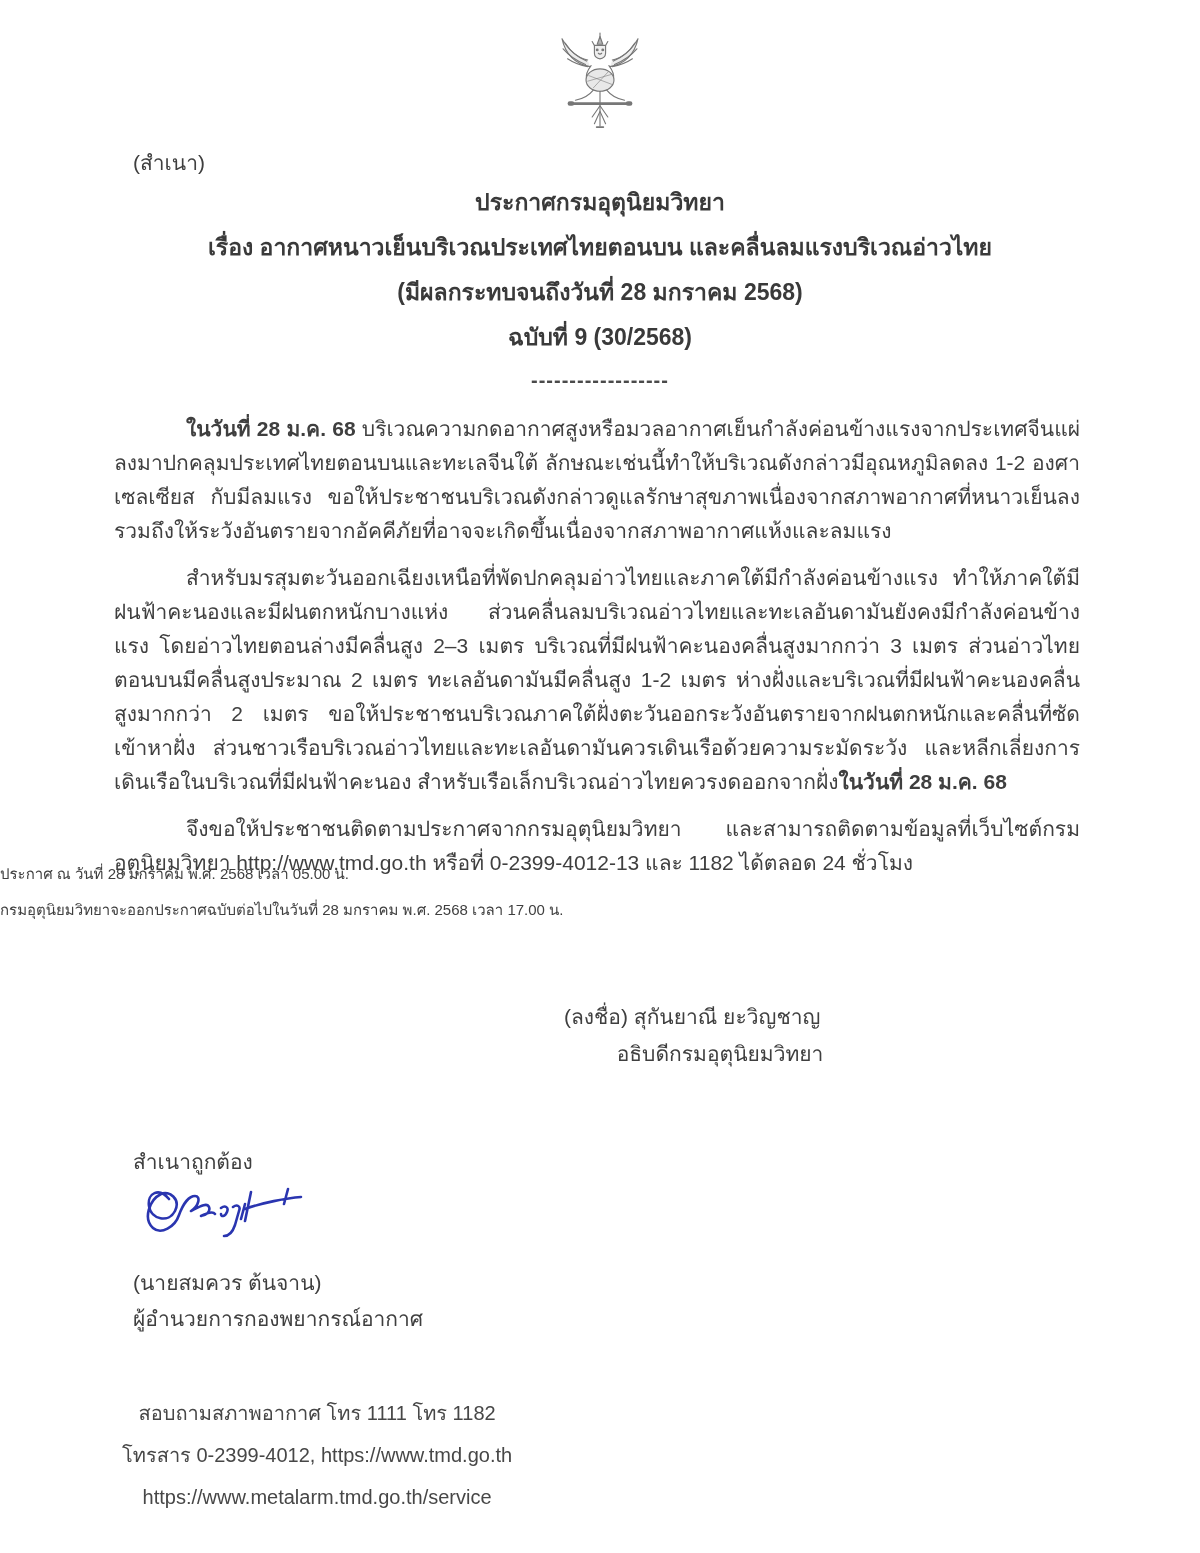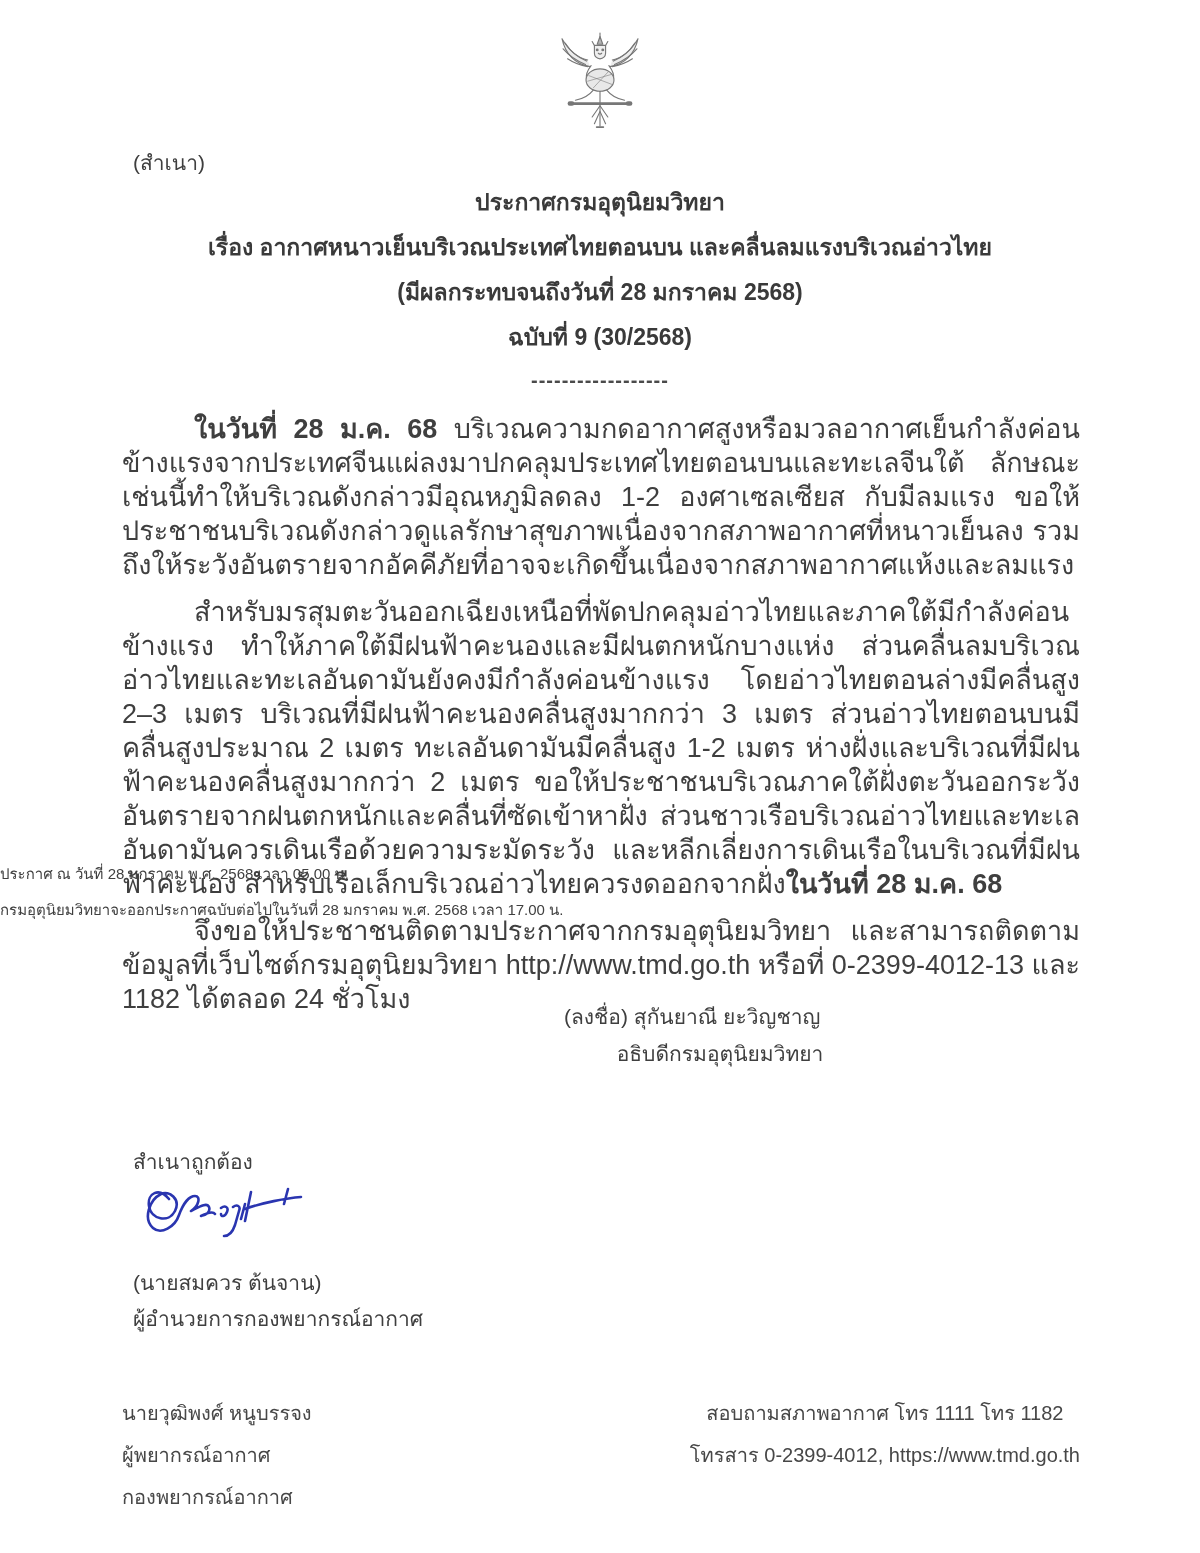--- a/index.html
+++ b/index.html
@@ -34,22 +34,22 @@
   .header-block .hline { line-height: 45px; height: 45px; }
   .header-block .divider {
     line-height: 40px;
     font-weight: bold;
     letter-spacing: 1px;
     color: #4a4a4a;
     font-size: 20px;
   }
   .body-block {
     position: absolute;
-    top: 412px; left: 122px; right: 120px;
-    font-size: 27px;
+    top: 412px; left: 114px; right: 120px;
+    font-size: 21px;
     line-height: 34px;
     text-align: justify;
   }
   .body-block p { text-indent: 72px; margin-bottom: 13px; }
   .bold { font-weight: bold; }
   .issued-block {
     position: absolute;
     top: 856px; left: 0; right: 0;
     font-size: 15px;
     line-height: 36px;
@@ -151,24 +151,20 @@
     <span class="cert-sig">
       <svg width="170" height="62" viewBox="0 0 170 62" aria-hidden="true">
         <path d="M28,18 C18,6 6,12 8,25 C10,39 28,42 34,30 C40,18 28,9 20,13 C8,19 2,38 12,47 C20,54 34,46 38,34 C42,23 48,15 54,15 C60,15 58,25 50,30 C58,26 66,21 68,26 C70,31 64,35 60,35 C66,32 72,30 74,33 M80,27 C84,24 88,26 86,31 C84,36 80,36 80,33 M92,26 C96,23 100,25 98,30 L94,44 C92,50 88,55 83,55 M104,23 L100,38 M110,11 L104,40 M104,28 C120,22 146,17 160,16 M147,8 L143,23" stroke="#2a35b0" fill="none" stroke-width="2.6" stroke-linecap="round" stroke-linejoin="round"></path>
       </svg>
     </span>
     <div class="cert-name">(นายสมควร ต้นจาน)</div>
     <div class="cert-pos">ผู้อำนวยการกองพยากรณ์อากาศ</div>
   </div>
 
   <div class="footer-block">
-    <div class="footer-left">
-      <div>นายวุฒิพงศ์  หนูบรรจง</div>
-      <div>ผู้พยากรณ์อากาศ</div>
-      <div>กองพยากรณ์อากาศ</div>
-    </div>
     <div class="footer-right">
       <div>สอบถามสภาพอากาศ โทร 1111 โทร 1182</div>
       <div>โทรสาร 0-2399-4012, https://www.tmd.go.th</div>
+      <div>https://www.metalarm.tmd.go.th/service</div>
     </div>
   </div>
 
 </div>
 
 </body></html>

